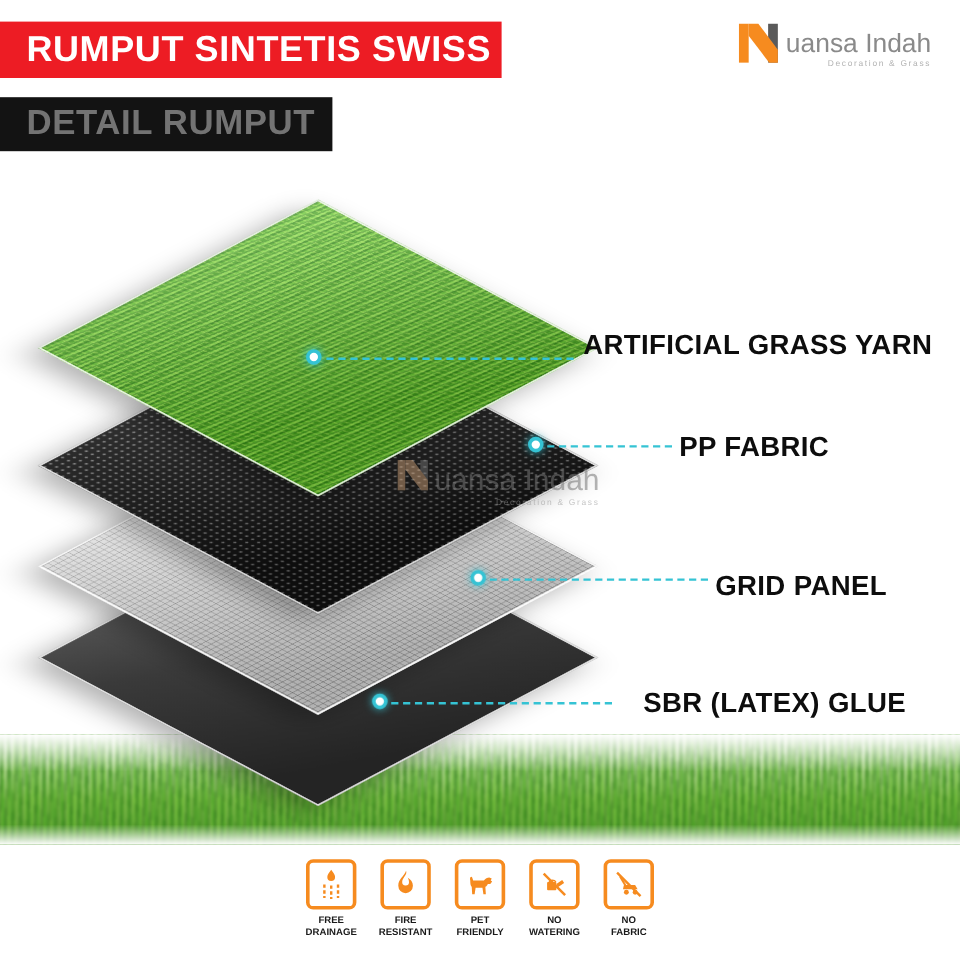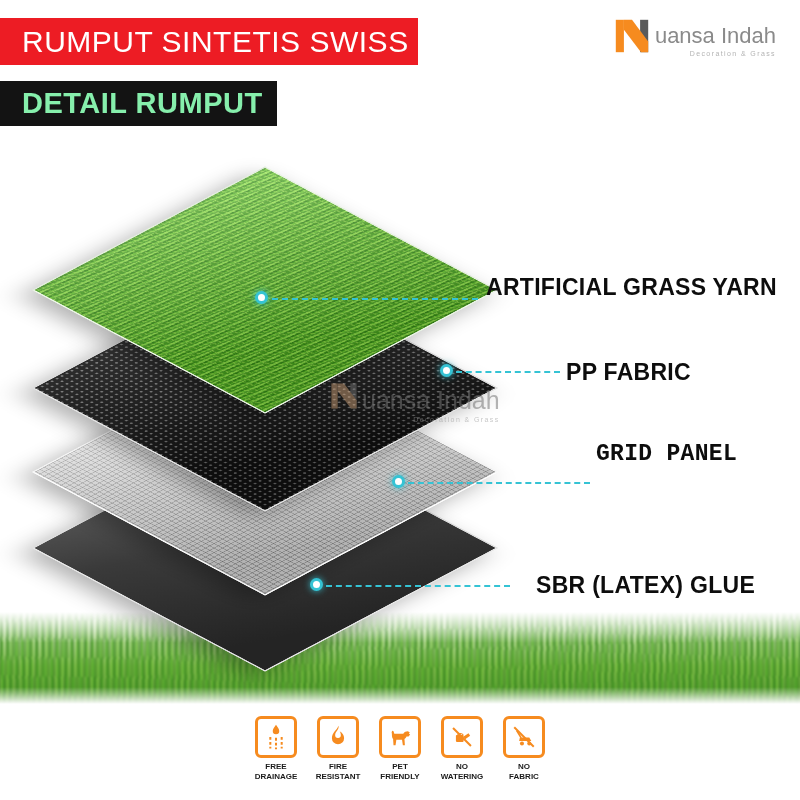--- a/index.html
+++ b/index.html
@@ -3,23 +3,23 @@
 <meta charset="utf-8">
 <style>
   * { margin:0; padding:0; box-sizing:border-box; }
   html,body { width:800px; height:800px; }
   body { font-family:"Liberation Sans", sans-serif; background:#fff; position:relative; overflow:hidden; }
   .canvas { position:absolute; inset:0; width:800px; height:800px; background:#fff; overflow:hidden; }
 
   
   .banner-red { position:absolute; left:0; top:18px; width:418px; height:47px; background:#ed1c24;
     color:#fff; display:flex; align-items:center; padding-left:22px;
-    font-size:30px; font-weight:400; letter-spacing:.5px; white-space:nowrap; }
+    font-size:30px; font-weight:700; letter-spacing:.5px; white-space:nowrap; }
   .banner-black { position:absolute; left:0; top:81px; width:277px; height:45px; background:#131313;
-    color:#86efac; display:flex; align-items:center; padding-left:22px;
+    color:#737373; display:flex; align-items:center; padding-left:22px;
     font-size:29px; font-weight:800; letter-spacing:.5px; white-space:nowrap; }
 
   
   .brand { position:absolute; top:18px; right:24px; display:flex; align-items:flex-start; gap:5px; }
   .brand-mark svg { display:block; }
   .brand-text { display:flex; flex-direction:column; }
   .brand-name { font-size:22px; color:#8a8a8a; line-height:1.1; margin-top:6px; }
   .brand-tagline { font-size:7px; color:#b3b3b3; letter-spacing:1.4px; margin-top:2px; text-align:right; }
 
   
@@ -154,21 +154,21 @@
     <span class="layer-label" style="left:486px;top:274px;">ARTIFICIAL GRASS YARN</span>
   </div>
   <div class="callout">
     <span class="dot" style="left:440px;top:364px;"></span>
     <span class="callout-line" style="left:456px;top:371px;width:104px;"></span>
     <span class="layer-label" style="left:566px;top:359px;">PP FABRIC</span>
   </div>
   <div class="callout">
     <span class="dot" style="left:392px;top:475px;"></span>
     <span class="callout-line" style="left:408px;top:482px;width:182px;"></span>
-    <span class="layer-label" style="left:596px;top:441px;font-family:Liberation Mono, monospace;">GRID PANEL</span>
+    <span class="layer-label" style="left:596px;top:475px;">GRID PANEL</span>
   </div>
   <div class="callout">
     <span class="dot" style="left:310px;top:578px;"></span>
     <span class="callout-line" style="left:326px;top:585px;width:184px;"></span>
     <span class="layer-label" style="left:516px;top:572px;margin-left:20px;">SBR (LATEX) GLUE</span>
   </div>
 
   <div class="features">
 
     <div class="feature">

